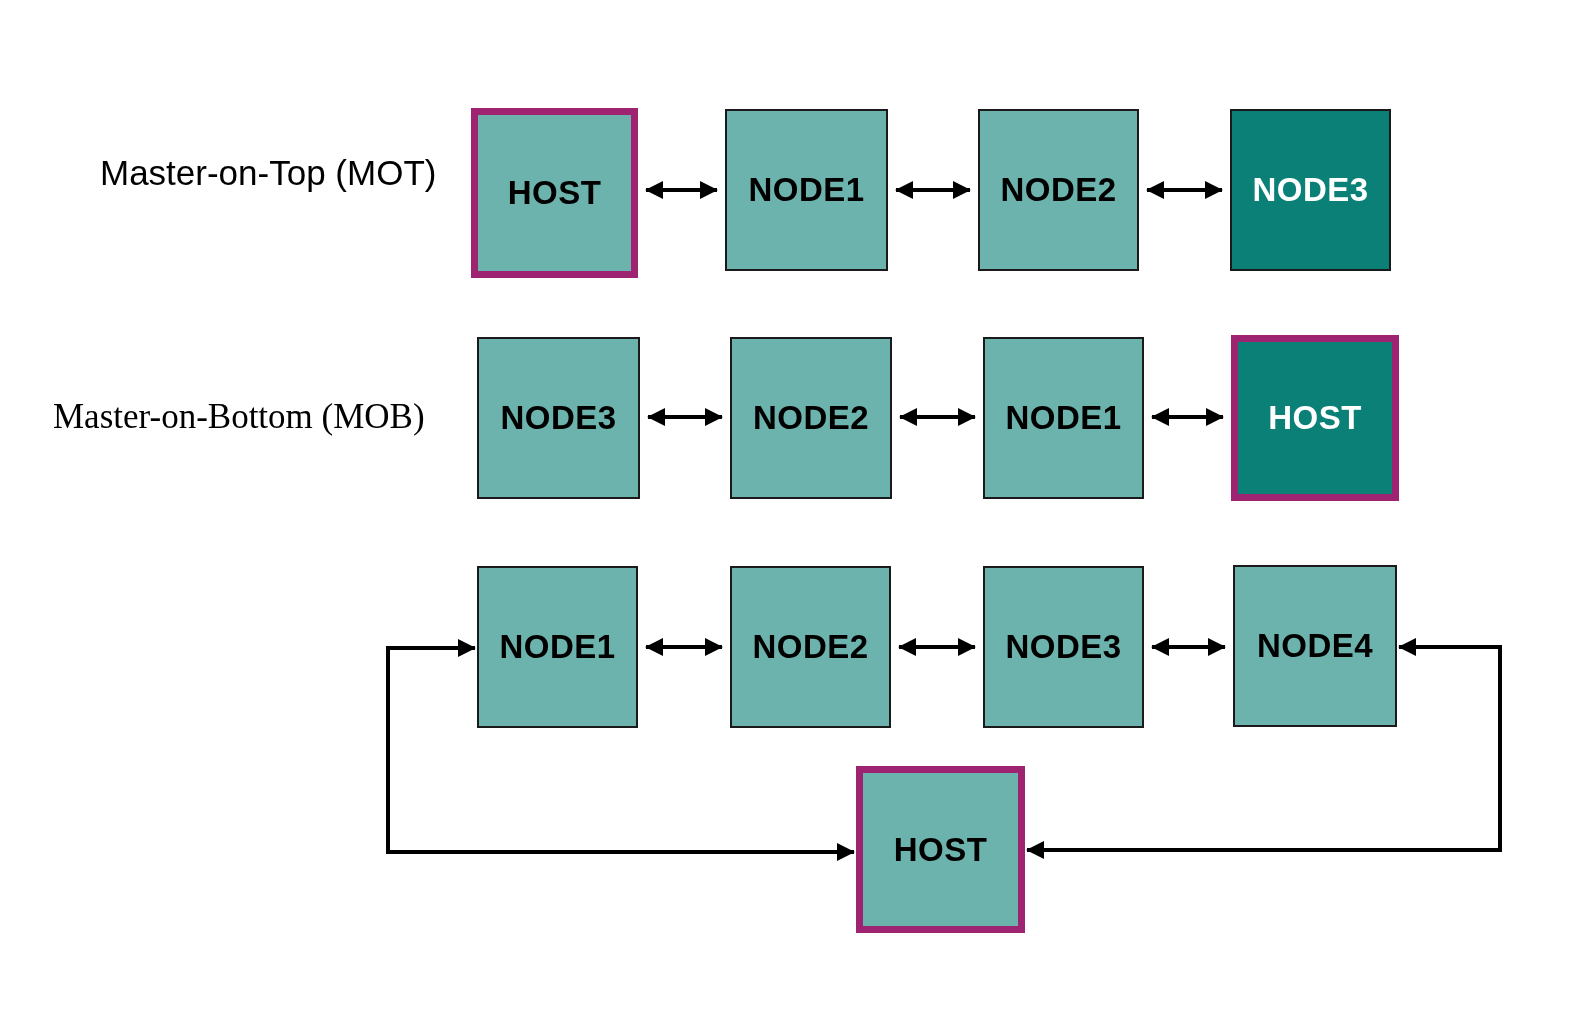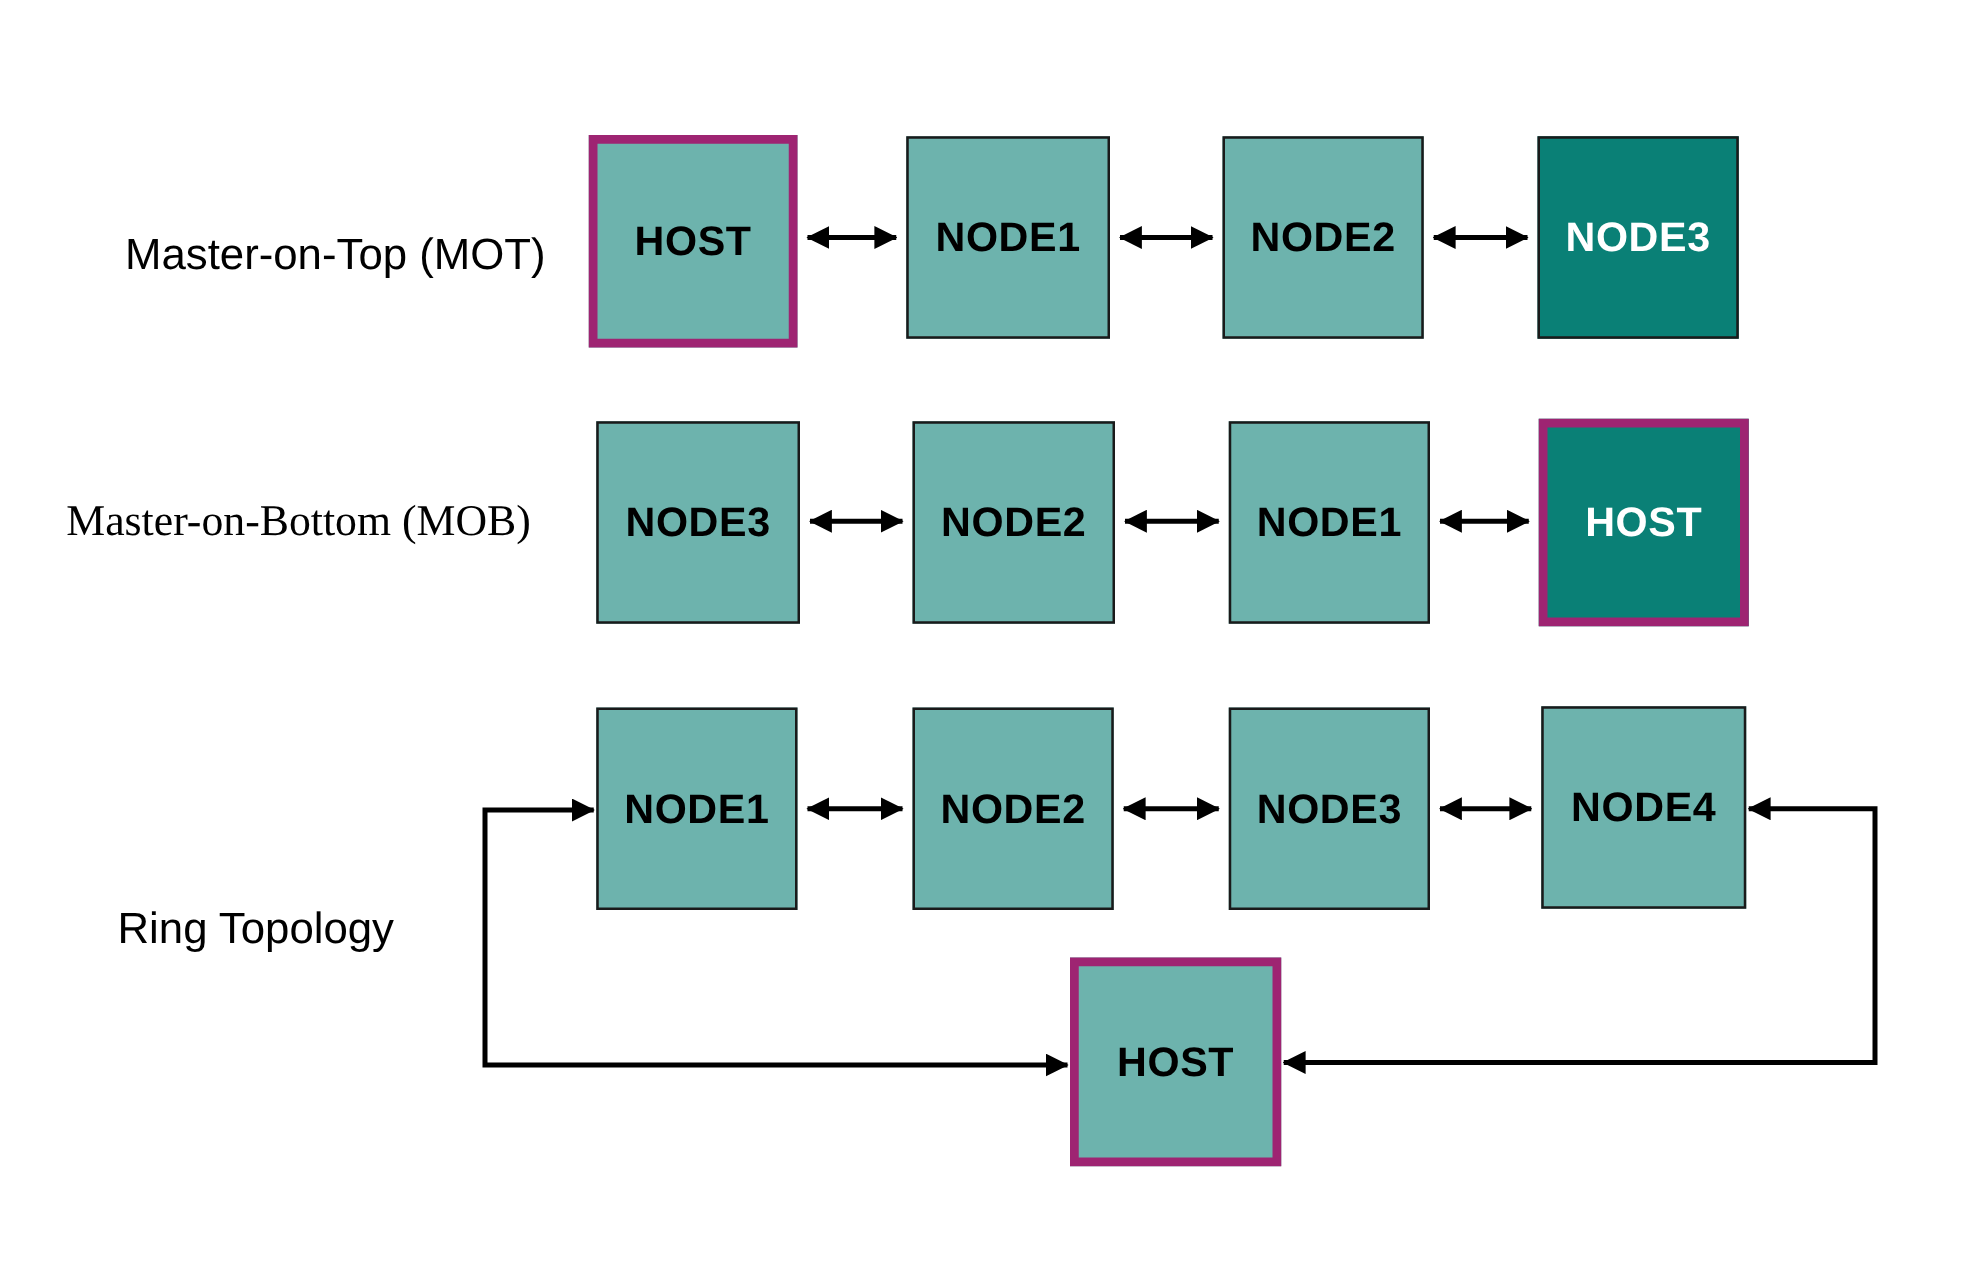--- a/index.html
+++ b/index.html
@@ -56,21 +56,21 @@
   .r2c3 { left: 983px; top: 337px; }
   .r2c4 { left: 1231px; top: 335px; width: 168px; height: 166px; }
 
   
   .r3c1 { left: 477px; top: 566px; }
   .r3c2 { left: 730px; top: 566px; }
   .r3c3 { left: 983px; top: 566px; }
   .r3c4 { left: 1233px; top: 565px; width: 164px; justify-content: center; }
   .r3host { left: 856px; top: 766px; width: 169px; height: 167px; }
 
-  .lbl-mot  { left: 100px; top: 183px; }
+  .lbl-mot  { left: 100px; top: 152px; }
   .lbl-mob  { left: 53px;  top: 396px; font-family: Liberation Serif, serif; }
   .lbl-ring { left: 94px;  top: 722px; }
 </style>
 </head>
 <body>
 
 <div id="canvas">
 
   <svg id="wires" viewBox="0 0 1570 1018" xmlns="http://www.w3.org/2000/svg">
     <defs>
@@ -91,21 +91,20 @@
     <line x1="899" y1="647" x2="975" y2="647" stroke="#000" stroke-width="4" marker-start="url(#arrow)" marker-end="url(#arrow)"></line>
     <line x1="1152" y1="647" x2="1225" y2="647" stroke="#000" stroke-width="4" marker-start="url(#arrow)" marker-end="url(#arrow)"></line>
 
     <path d="M 854 852 L 388 852 L 388 648 L 475 648" fill="none" stroke="#000" stroke-width="4" marker-start="url(#arrow)" marker-end="url(#arrow)"></path>
 
     <path d="M 1027 850 L 1500 850 L 1500 647 L 1399 647" fill="none" stroke="#000" stroke-width="4" marker-start="url(#arrow)" marker-end="url(#arrow)"></path>
   </svg>
 
   <div class="row-label lbl-mot">Master-on-Top (MOT)</div>
   <div class="row-label lbl-mob">Master-on-Bottom (MOB)</div>
-  <div class="row-label lbl-ring">Ring Topology</div>
 
   <div class="box host-border r1c1">
     <span>HOST</span>
   </div>
   <div class="box r1c2">
     <span>NODE1</span>
   </div>
   <div class="box r1c3">
     <span>NODE2</span>
   </div>

